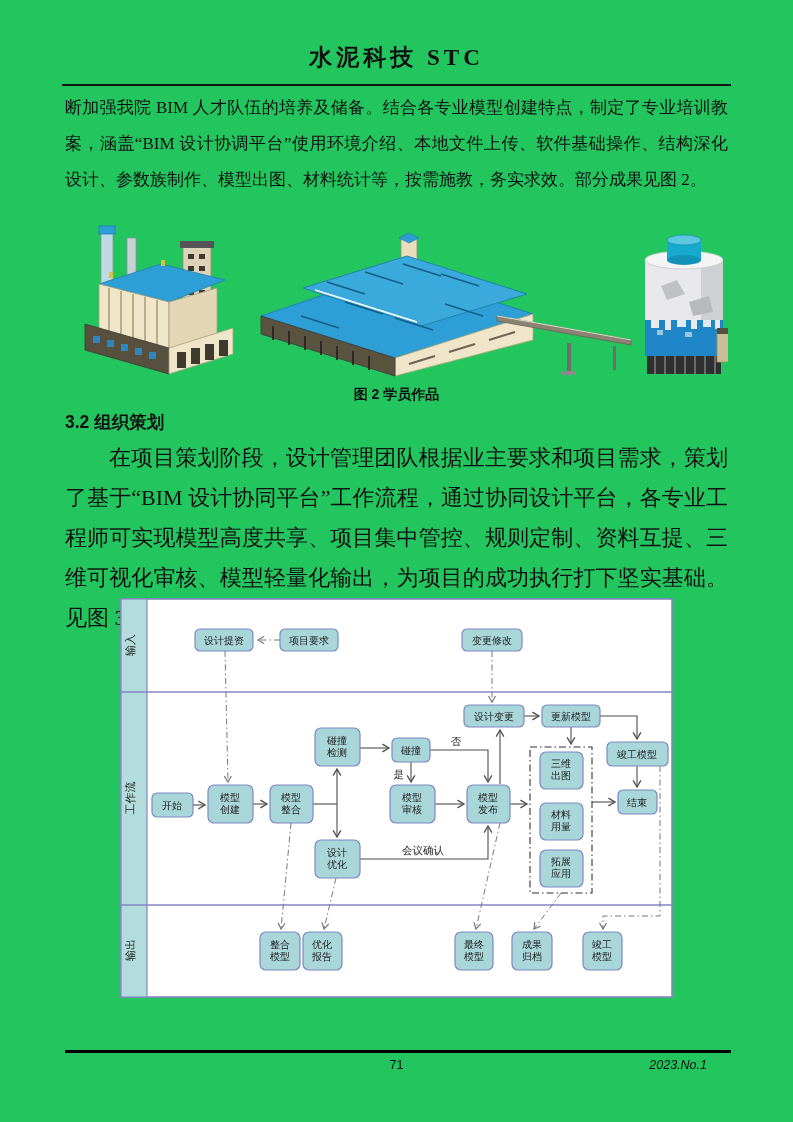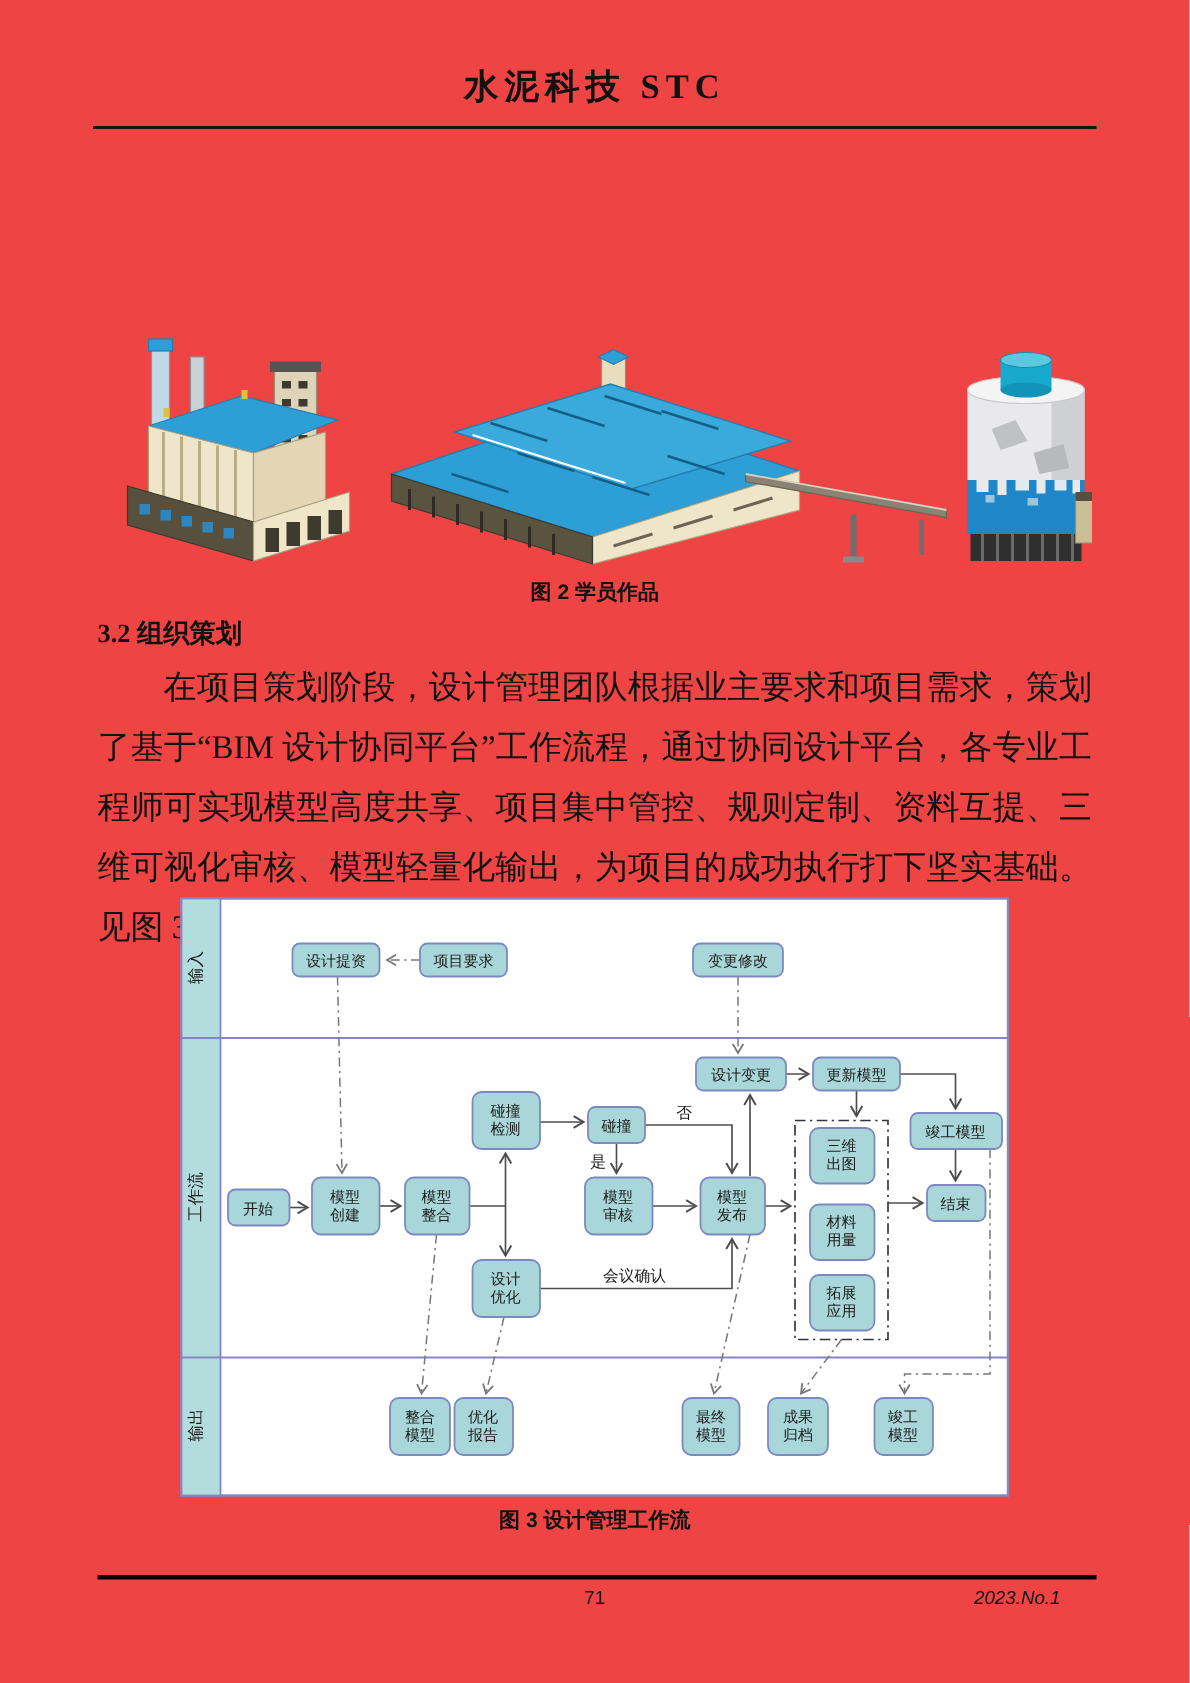--- a/index.html
+++ b/index.html
@@ -1,47 +1,48 @@
 <!DOCTYPE html>
 <html><head>
 <meta charset="utf-8">
 <style>
   html,body{margin:0;padding:0;background:#ffffff;}
-  .page{position:relative;width:793px;height:1122px;background:#ef4444;overflow:hidden;
+  .page{position:relative;width:793px;height:1122px;background:#22c55e;overflow:hidden;
         font-family:"Liberation Serif","DejaVu Serif",serif;color:#111;}
   .journal-title{position:absolute;top:42px;left:65px;width:663px;text-align:center;
         font-size:23px;font-weight:bold;letter-spacing:4px;}
   .header-rule{position:absolute;top:84px;left:62px;width:669px;border-top:2px solid #151515;}
   .para1{position:absolute;top:90px;left:65px;width:663px;font-size:17px;line-height:36px;
         text-align:justify;}
   .fig2{position:absolute;top:224px;left:65px;}
   .figcap{position:absolute;left:65px;width:663px;text-align:center;font-weight:bold;
         font-size:14px;font-family:"Liberation Sans","DejaVu Sans",sans-serif;}
   .cap2{top:386px;}
   .cap3{top:1005px;}
   .sec-heading{position:absolute;top:410px;left:65px;font-size:17.5px;font-weight:bold;
-        font-family:Liberation Serif, serif;}
+        font-family:Liberation Sans, sans-serif;}
   .para2{position:absolute;top:438px;left:65px;width:663px;font-size:22px;line-height:40px;
         text-align:justify;text-indent:2em;}
   .fig3{position:absolute;top:598px;left:120px;}
   .fig3 text{font-family:"Liberation Serif","DejaVu Serif",serif;fill:#1b1b1b;}
   .footer-rule{position:absolute;top:1050px;left:65px;width:666px;border-top:3px solid #000;}
   .page-num{position:absolute;top:1058px;left:65px;width:663px;text-align:center;
         font-size:12.5px;font-family:"Liberation Sans","DejaVu Sans",sans-serif;}
   .issue{position:absolute;top:1058px;left:65px;width:642px;text-align:right;
         font-size:12.5px;font-family:"Liberation Sans","DejaVu Sans",sans-serif;font-style:italic;}
 </style>
 </head>
 <body>
 
 <div class="page">
 
   <div class="journal-title">水泥科技 STC</div>
   <div class="header-rule"></div>
 
+  <div class="para1">断加强我院 BIM 人才队伍的培养及储备。结合各专业模型创建特点，制定了专业培训教案，涵盖“BIM 设计协调平台”使用环境介绍、本地文件上传、软件基础操作、结构深化设计、参数族制作、模型出图、材料统计等，按需施教，务实求效。部分成果见图 2。</div>
 
   <svg class="fig2" width="663" height="155" viewBox="0 0 663 155">
 
     <g>
       <rect x="36" y="6" width="12" height="56" fill="#bfd9e6" stroke="#8a9499" stroke-width="0.8"></rect>
       <rect x="34" y="2" width="16" height="8" fill="#2e9fd6" stroke="#1f7fae" stroke-width="0.8"></rect>
       <rect x="62" y="14" width="9" height="40" fill="#c8d2d6" stroke="#8a9499" stroke-width="0.8"></rect>
       <rect x="118" y="22" width="28" height="62" fill="#ded3b8" stroke="#9a9078" stroke-width="0.8"></rect>
       <rect x="115" y="17" width="34" height="7" fill="#555555"></rect>
       <rect x="123" y="30" width="6" height="5" fill="#3f3a2e"></rect>
@@ -294,19 +295,18 @@
         <rect x="392" y="334" width="40" height="38" rx="6" fill="#a9d6d9" stroke="#7d88c1" stroke-width="1.2"></rect>
         <text x="412" y="350" text-anchor="middle"><tspan x="412">成果</tspan><tspan x="412" dy="12">归档</tspan></text>
       </g>
       <g>
         <rect x="463" y="334" width="39" height="38" rx="6" fill="#a9d6d9" stroke="#7d88c1" stroke-width="1.2"></rect>
         <text x="482" y="350" text-anchor="middle"><tspan x="482">竣工</tspan><tspan x="482" dy="12">模型</tspan></text>
       </g>
     </g>
   </svg>
 
-  <div class="figcap cap3">图 3 设计管理工作流</div>
 
   <div class="footer-rule"></div>
   <div class="page-num">71</div>
   <div class="issue">2023.No.1</div>
 
 </div>
 
 </body></html>

